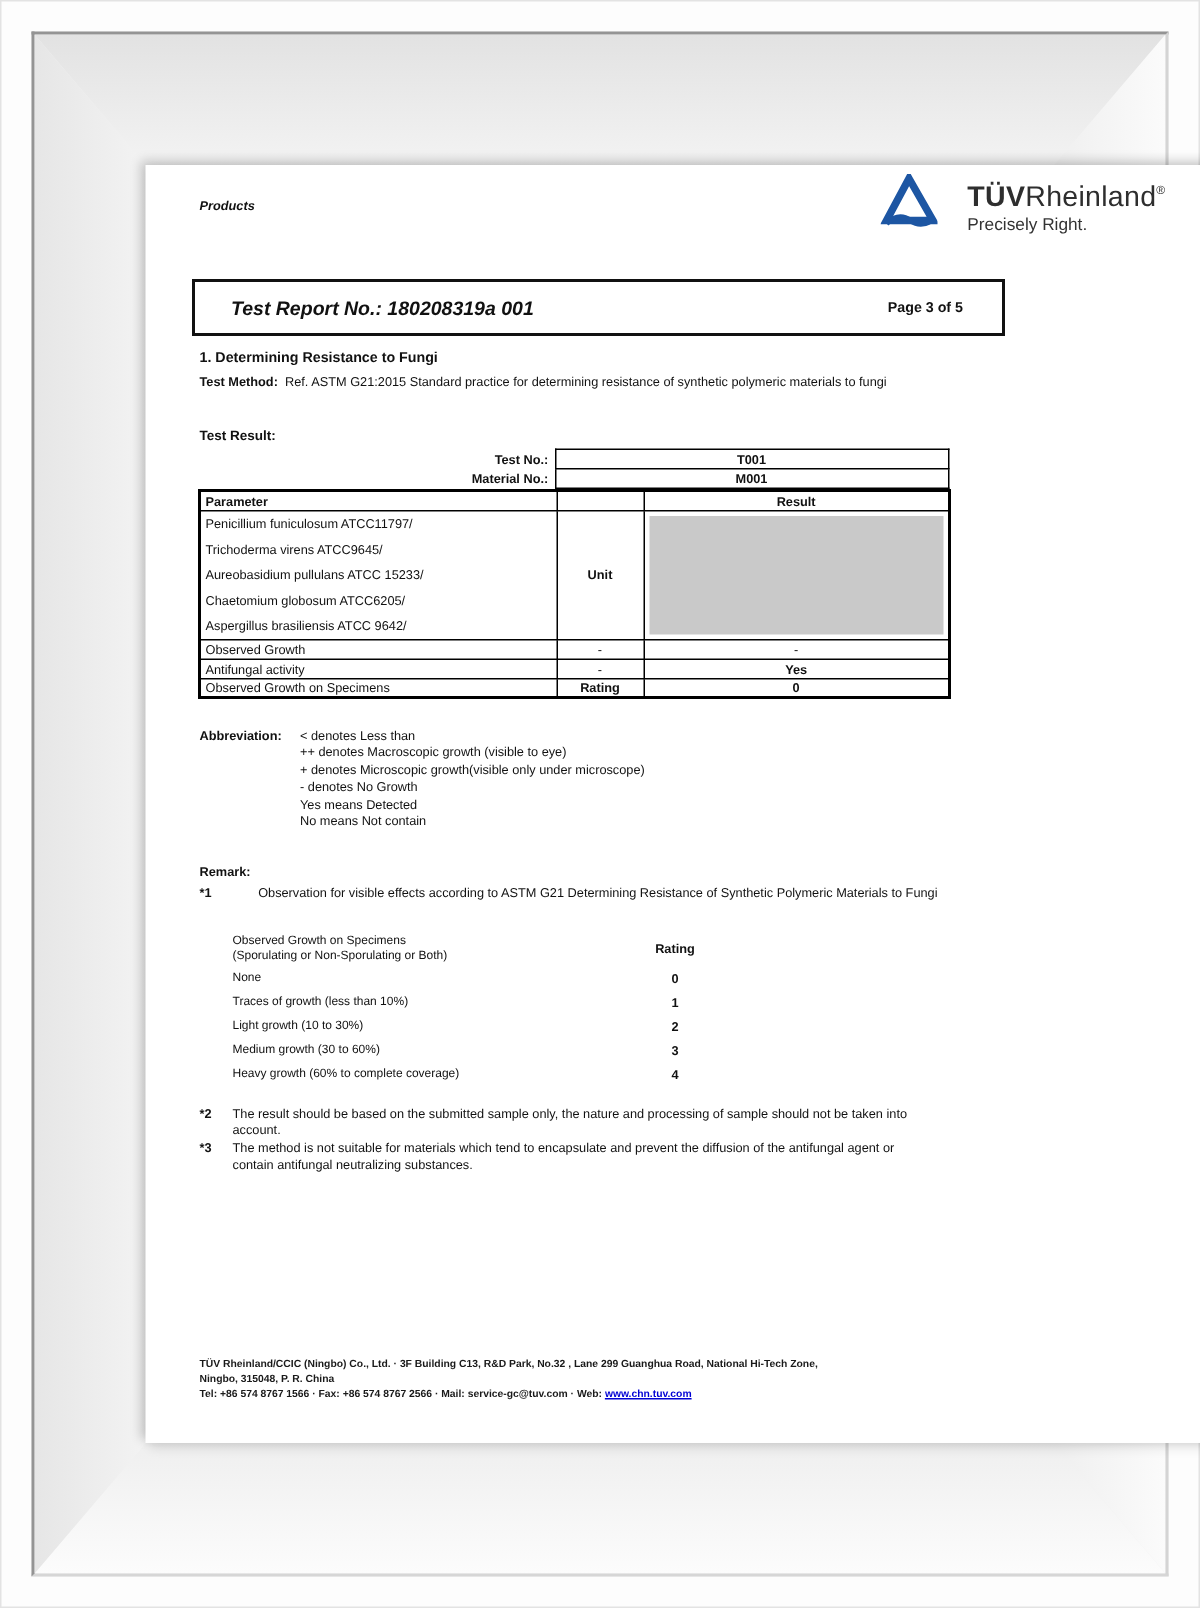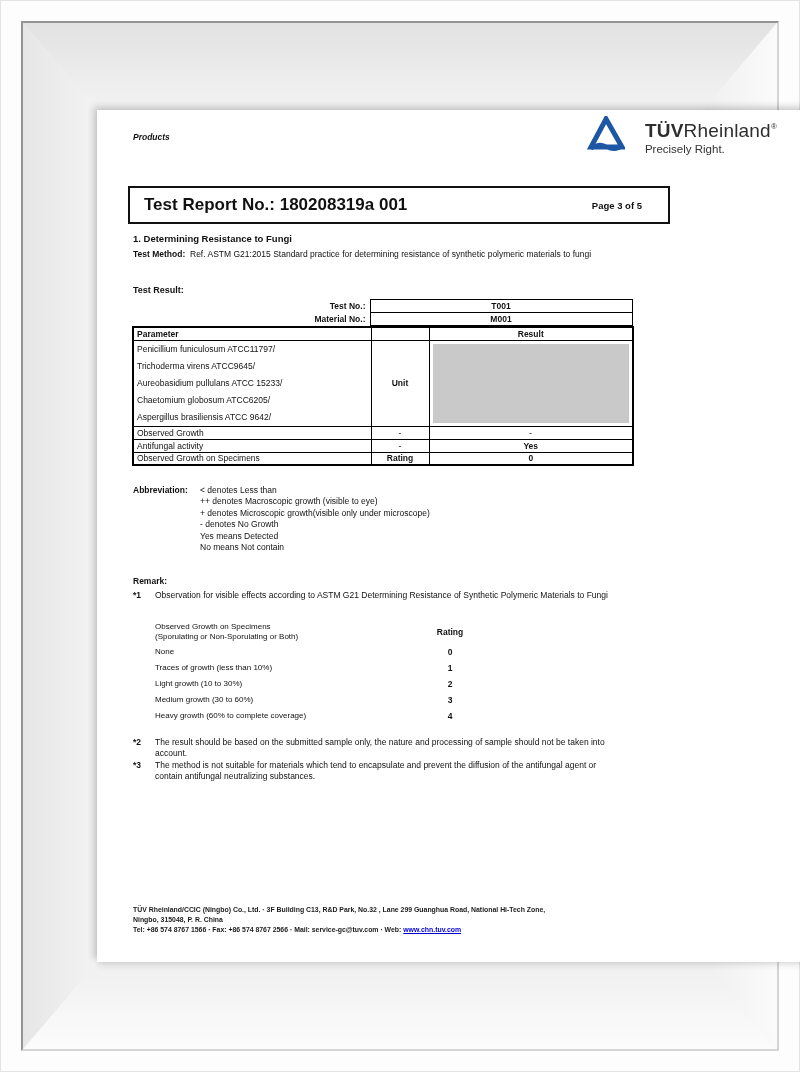--- a/index.html
+++ b/index.html
@@ -47,21 +47,21 @@
   .logo-textcol { display:flex; flex-direction:column; }
   .brand { font-size:19px; color:#2e2e2e; letter-spacing:0.2px; line-height:22px; }
   .brand .b { font-weight:bold; }
   .brand sup { font-size:8px; vertical-align:8px; }
   .tagline { font-size:11.5px; color:#333; margin-top:1px; }
 
   .report-bar {
     left:31px; top:76px; width:542px; height:38px;
     border:2px solid #111; display:flex; align-items:center;
   }
-  .report-title { margin-left:14px; font-size:17px; font-weight:bold; }
+  .report-title { margin-left:24px; font-size:13px; font-weight:bold;font-style:italic; }
   .report-page { position:absolute; right:26px; font-size:9.5px; font-weight:bold; }
 
   .section-title { left:36px; top:123px; font-size:9.5px; font-weight:bold; }
 
   .method { left:36px; top:139px; display:grid; grid-template-columns:57px auto; }
   .method-label { font-size:8.5px; font-weight:bold; }
   .method-text { font-size:8.5px; line-height:11px; width:430px; }
 
   .result-label { left:36px; top:175px; font-size:9px; font-weight:bold; }
 
@@ -80,21 +80,21 @@
   .graybox { width:100%; height:79px; background:var(--gray-fill,#c9c9c9); }
 
   .abbrev { left:36px; top:375px; display:grid; grid-template-columns:67px auto; }
   .abbrev-label { font-size:8.5px; font-weight:bold; }
   .abbrev-lines div { font-size:8.5px; line-height:11.4px; }
 
   .remark-label { left:36px; top:466px; font-size:8.5px; font-weight:bold; }
   .remark-item { left:36px; display:grid; grid-template-columns:22px auto; }
   .remark-item .marker { font-size:8.5px; font-weight:bold; }
   .remark-item .rtext { font-size:8.5px; line-height:11px; }
-  .ri1 { top:480px; } .ri1 .rtext { width:470px; }
+  .ri1 { top:480px; } .ri1 .rtext { width:470px;text-align:right; }
   .ri2 { top:627px; } .ri2 .rtext { width:458px; }
   .ri3 { top:650px; } .ri3 .rtext { width:448px; }
 
   .rating-grid { left:58px; top:512px; display:grid; grid-template-columns:252px 86px; row-gap:6px; align-items:center; }
   .rating-grid .desc { font-size:8px; line-height:9.5px; }
   .rating-grid .rate { font-size:8.5px; font-weight:bold; text-align:center; }
 
   .footer { left:36px; top:795px; width:540px; font-size:6.9px; font-weight:bold; line-height:10px; color:#1a1a1a; }
   .footer a { color:var(--link-blue,#0000d4); text-decoration:underline; }
 </style>

